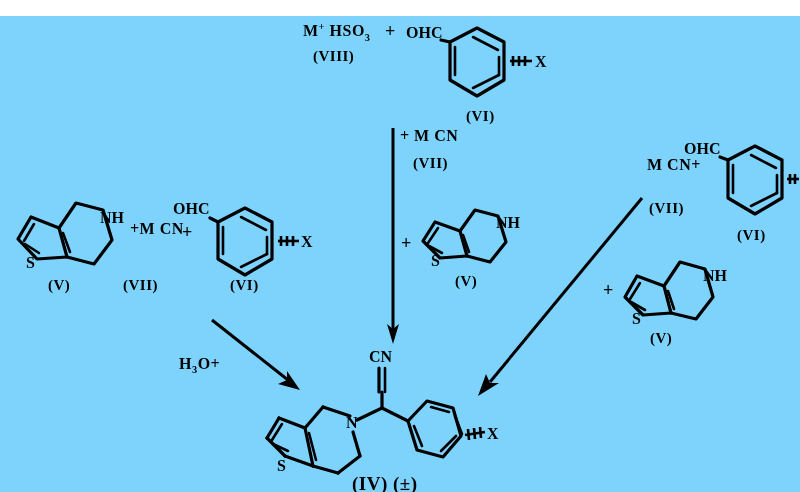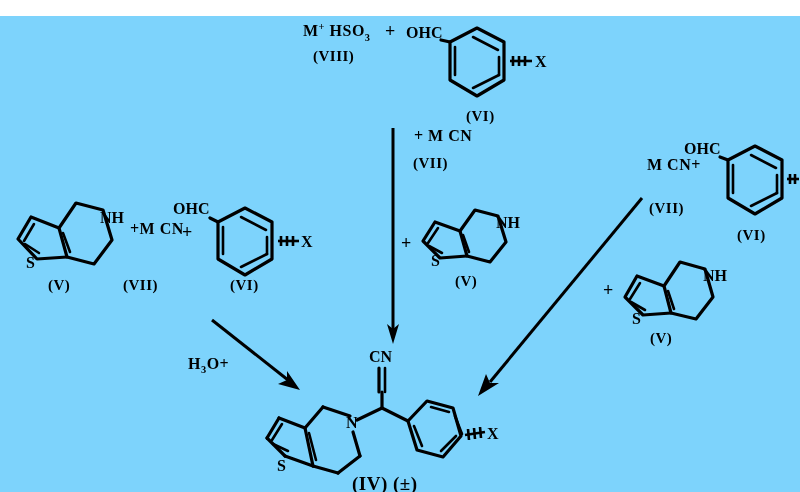--- a/index.html
+++ b/index.html
@@ -69,21 +69,21 @@
     <path class="hash" d="M120,36 L120,46"></path>
     <text x="130" y="47">X</text>
   </svg>
   <div class="lbl roman" style="left:466px; top:93px;">(VI)</div>
 
   <svg width="30" height="225" style="left:382px; top:110px;">
     <path class="arrow" d="M11,2 L11,205"></path>
     <polygon class="arrowhead" points="11,218 5,198 11,203 17,198"></polygon>
   </svg>
 
-  <div class="lbl reagent" style="left:414px; top:112px;">+ M CN</div>
+  <div class="lbl reagent" style="left:400px; top:112px;">+ M CN</div>
   <div class="lbl roman" style="left:413px; top:140px;">(VII)</div>
 
   <div class="lbl plus" style="left:401px; top:218px;">+</div>
 
   <svg width="120" height="100" style="left:418px; top:180px;">
 
     <path class="bond" d="M42,35 L57,14 L80,20 L88,46 L72,66 L49,60 Z"></path>
 
     <path class="bond" d="M42,35 L17,26 L5,45 L22,62 L49,60"></path>
     <path class="bond-in" d="M20,32 L10,47"></path>
@@ -123,21 +123,21 @@
     <path class="hash" d="M115,40 L115,50"></path>
     <path class="hash" d="M121,40 L121,50"></path>
     <text x="129" y="51">X</text>
   </svg>
   <div class="lbl roman" style="left:230px; top:262px;">(VI)</div>
 
   <svg width="110" height="90" style="left:208px; top:298px;">
     <path class="arrow" d="M4,6 L80,66"></path>
     <polygon class="arrowhead" points="92,76 70,70 79,66 79,57"></polygon>
   </svg>
-  <div class="lbl reagent" style="left:188px; top:340px;text-align:center;">H<sub>3</sub>O+</div>
+  <div class="lbl reagent" style="left:179px; top:340px;text-align:center;">H<sub>3</sub>O+</div>
 
   <div class="lbl reagent" style="left:647px; top:141px;">M CN+</div>
   <div class="lbl roman" style="left:649px; top:185px;">(VII)</div>
 
   <svg width="160" height="110" style="left:683px; top:122px;">
     <text x="1" y="16">OHC</text>
     <path class="bond" d="M45,22 L72,8 L99,22 L99,60 L72,76 L45,60 Z"></path>
     <path class="bond-in" d="M68,17 L93,30"></path>
     <path class="bond-in" d="M94,37 L94,55"></path>
     <path class="bond-in" d="M68,68 L94,55"></path>

